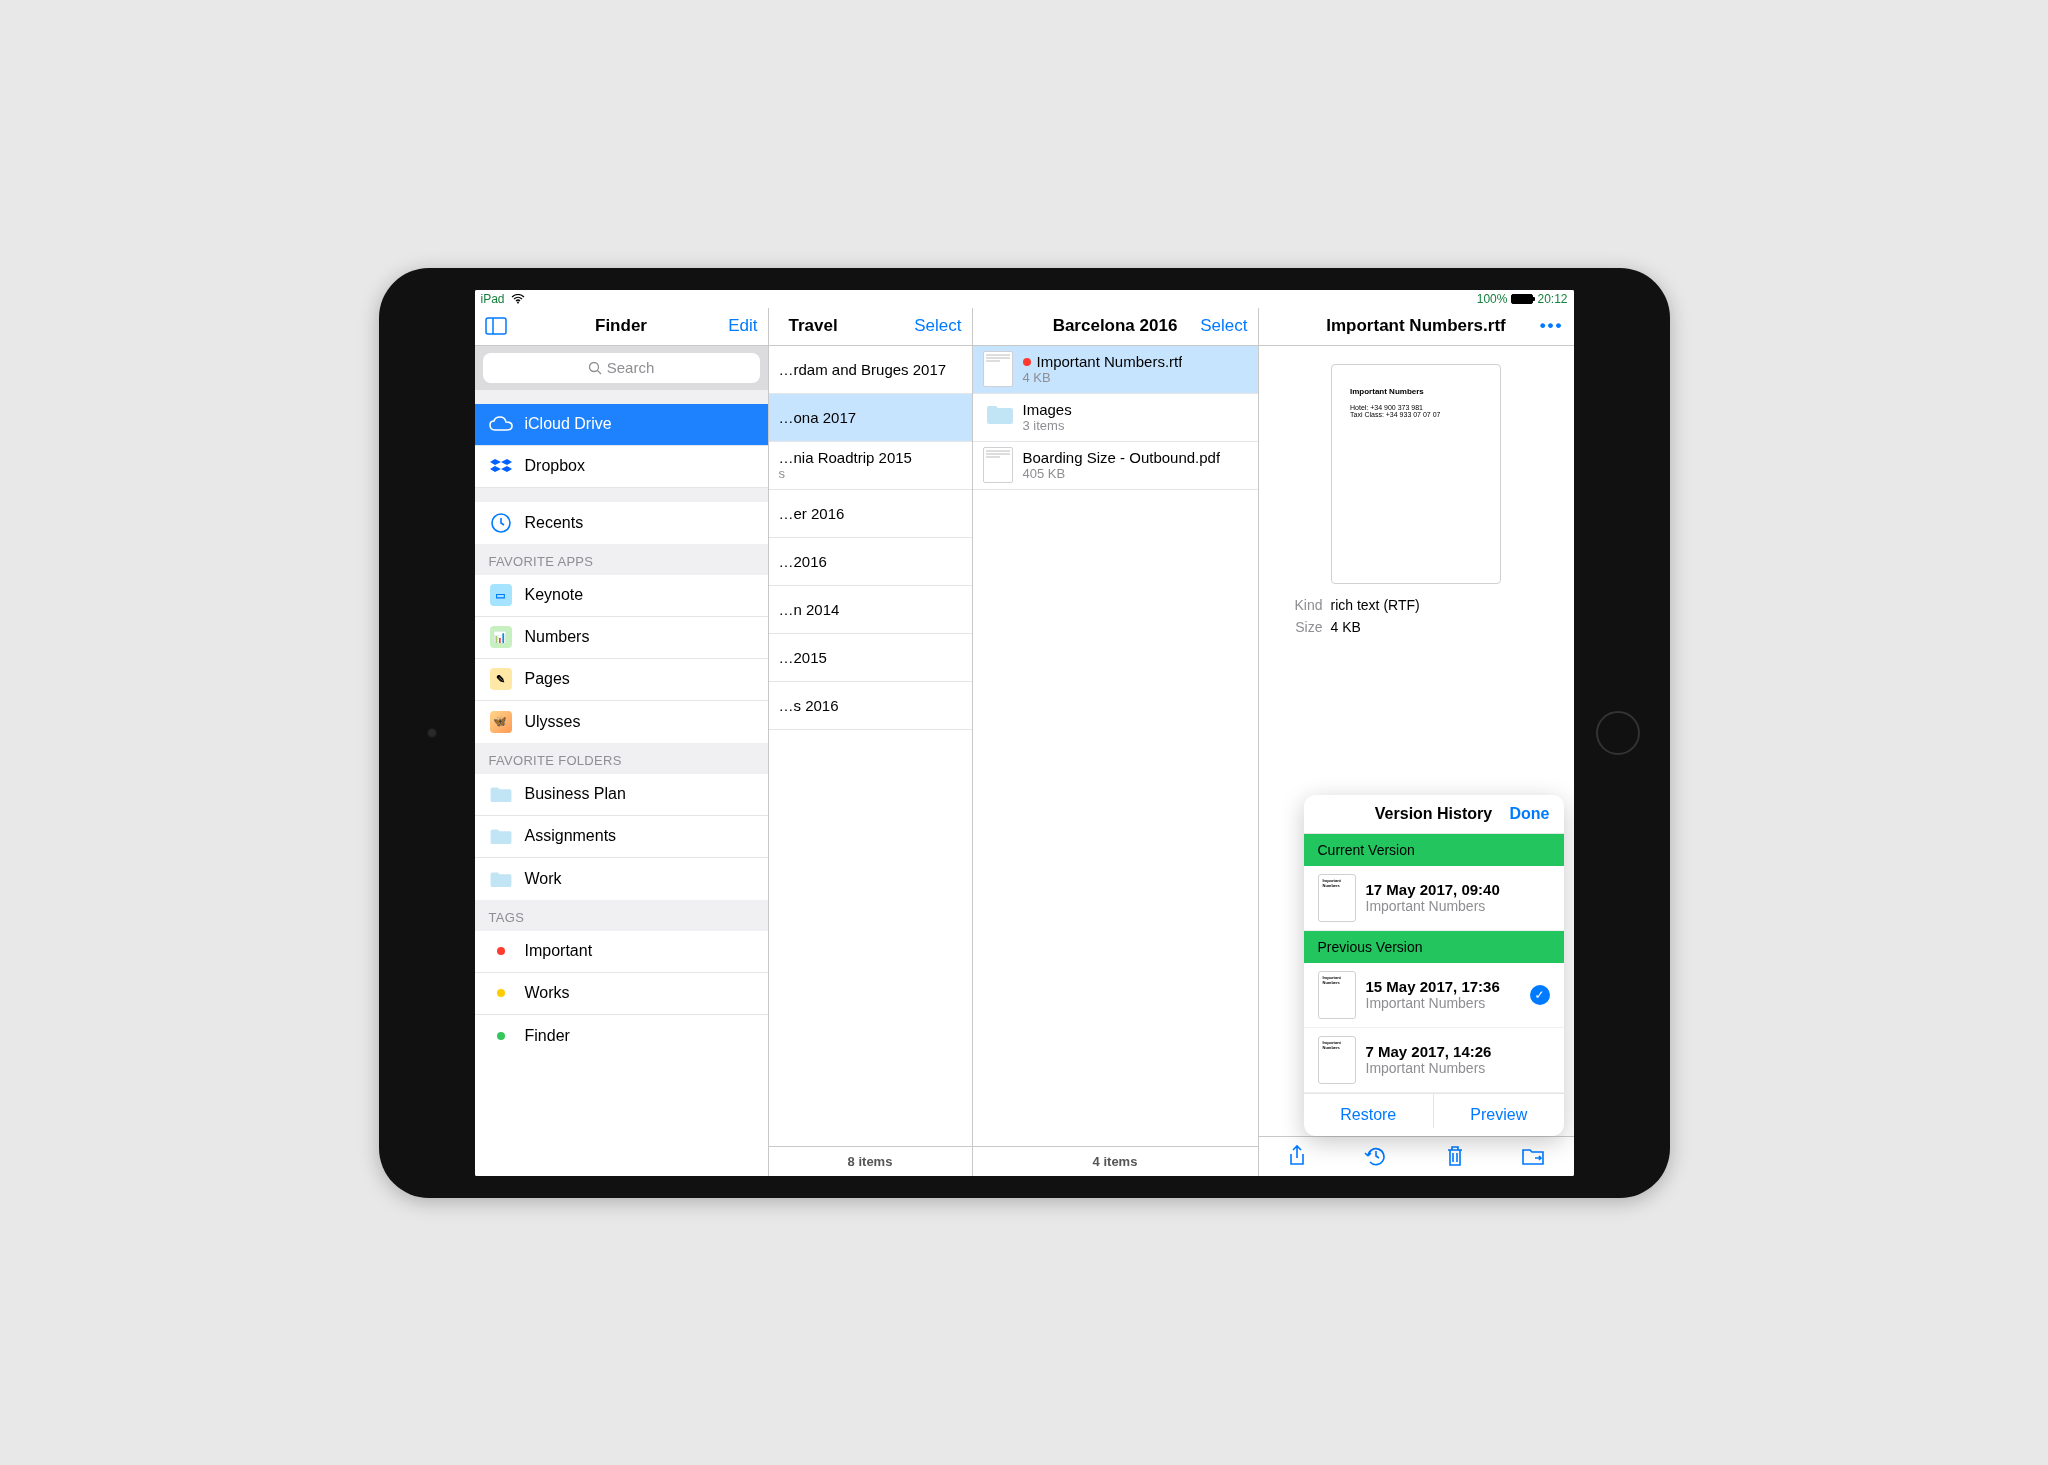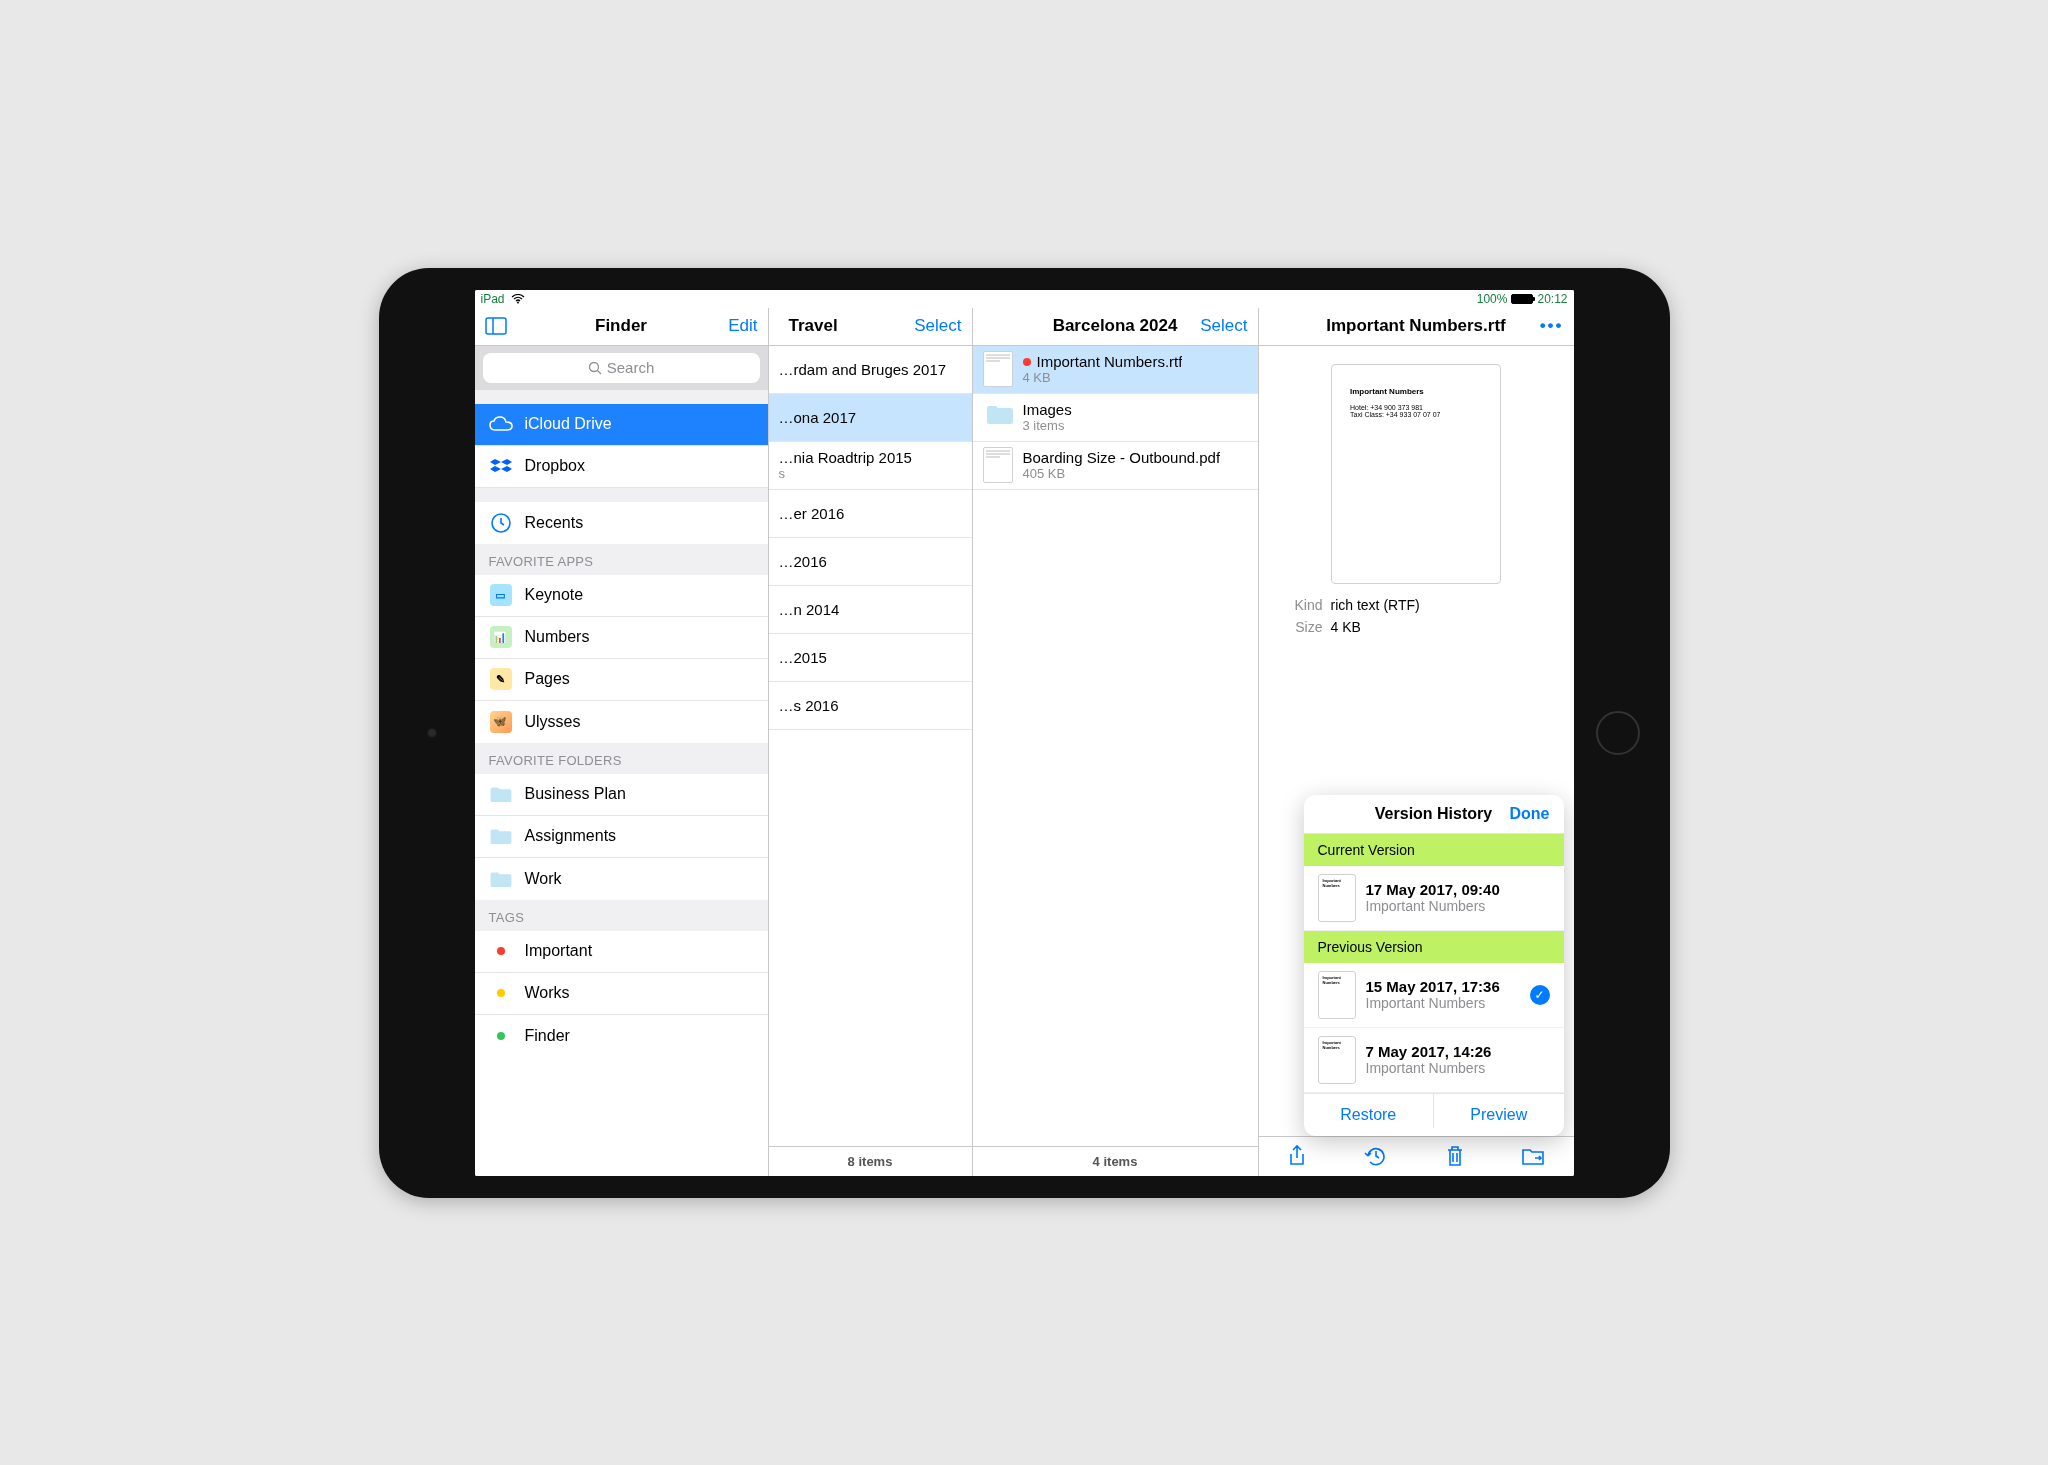--- a/index.html
+++ b/index.html
@@ -248,21 +248,21 @@
 .pop-hdr {
   display: flex;
   align-items: center;
   justify-content: space-between;
   padding: 10px 14px;
   border-bottom: 1px solid #e5e5e7;
   background: #fff;
 }
 .pop-hdr .ttl { font-weight: 600; font-size: 16px; flex: 1; text-align: center; }
 .pop-hdr .done { color: #007aff; font-weight: 600; font-size: 16px; cursor: pointer; }
-.pop-sec-head { font-size: 14px; color: #000; padding: 8px 14px; background: #bef264; }
+.pop-sec-head { font-size: 14px; color: #000; padding: 8px 14px; background: #22c55e; }
 .pop-row {
   display: flex;
   align-items: center;
   gap: 10px;
   padding: 8px 14px;
   background: #fff;
   border-bottom: 1px solid #f0f0f2;
 }
 .pop-thumb { width: 38px; height: 48px; border: 1px solid #d0d0d4; border-radius: 3px; background: #fff; padding: 3px 4px; font-size: 3px; }
 .pop-thumb .pt-t { font-size: 4px; font-weight: 700; }
@@ -507,21 +507,21 @@
                 <div class="file-name">…s 2016</div>
               </div>
             </div>
           </div>
         <div class="col-footer">8 items</div>
       </div>
 
       <div class="col col-barcelona">
         <div class="col-header">
           <div class="left-slot"></div>
-          <div class="title">Barcelona 2024</div>
+          <div class="title">Barcelona 2016</div>
           <div class="right-slot action">Select</div>
         </div>
         <div class="list-scroll" id="barcelona-list">
             <div class="file-row selected">
               <span class="file-thumb">
                 <span style="background:#ddd;height:2px"></span>
                 <span style="background:#ddd;height:2px"></span>
                 <span style="background:#ddd;height:2px;width:60%"></span>
               </span>
               <div class="file-info">

